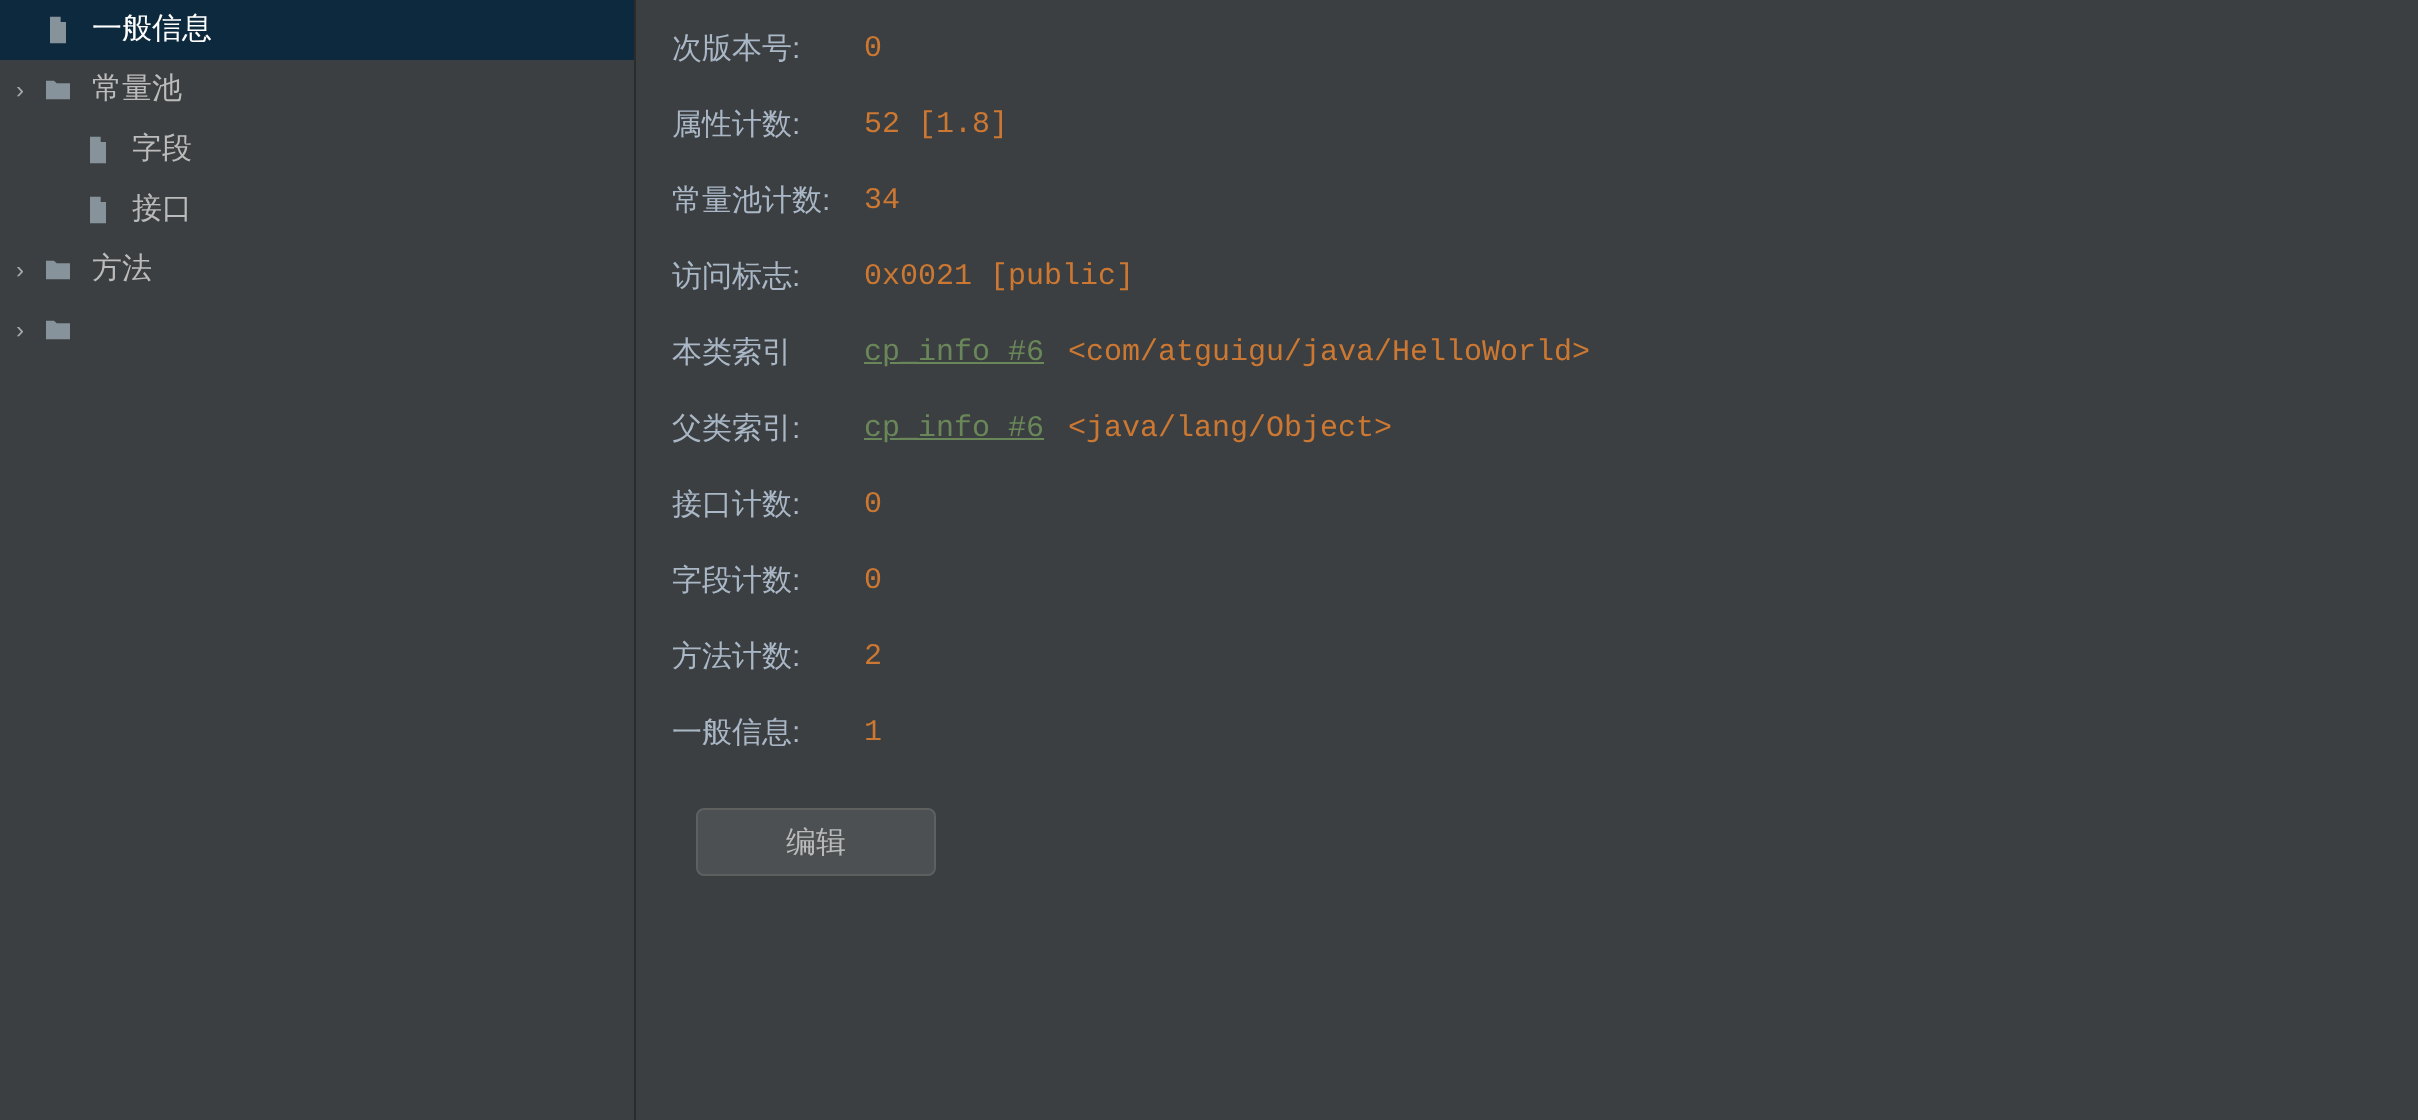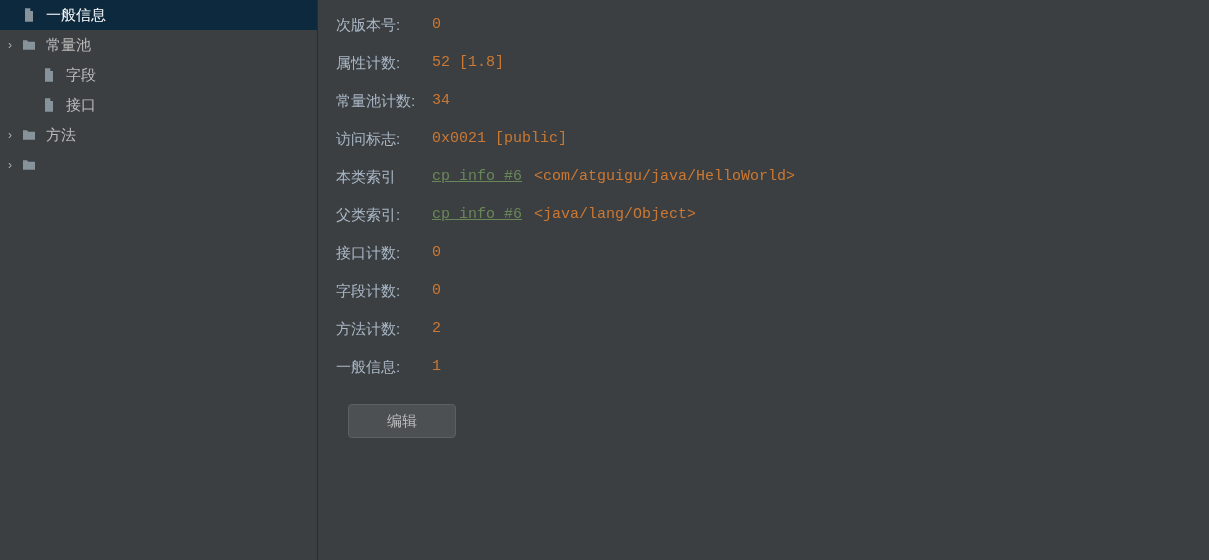--- a/index.html
+++ b/index.html
@@ -98,21 +98,21 @@
     margin-right: 12px;
     cursor: pointer;
   }
   .row .note {
     color: #CC7832;
     font-family: Consolas, "Courier New", monospace;
   }
   .edit-btn {
     margin-top: 10px;
     margin-left: 12px;
-    width: 108px;
+    width: 120px;
     height: 34px;
     background: #4C5052;
     border: 1px solid #5E6060;
     color: #BBBBBB;
     font-size: 15px;
     border-radius: 4px;
     cursor: pointer;
   }
 </style>
 </head>

